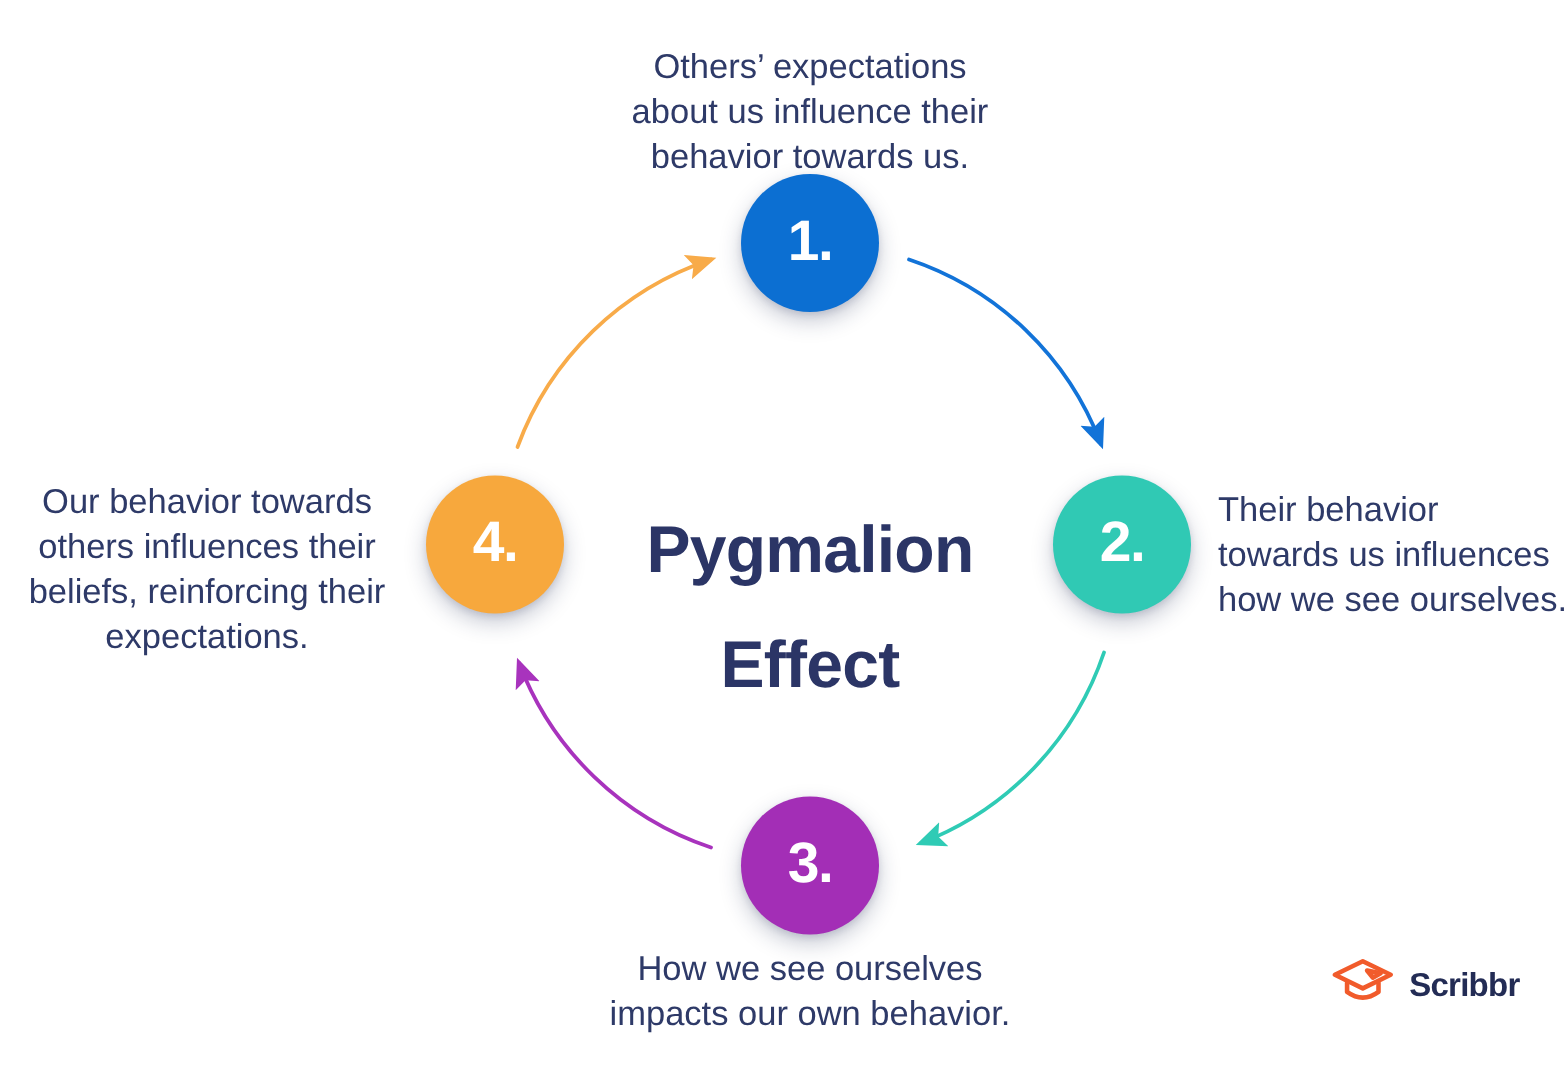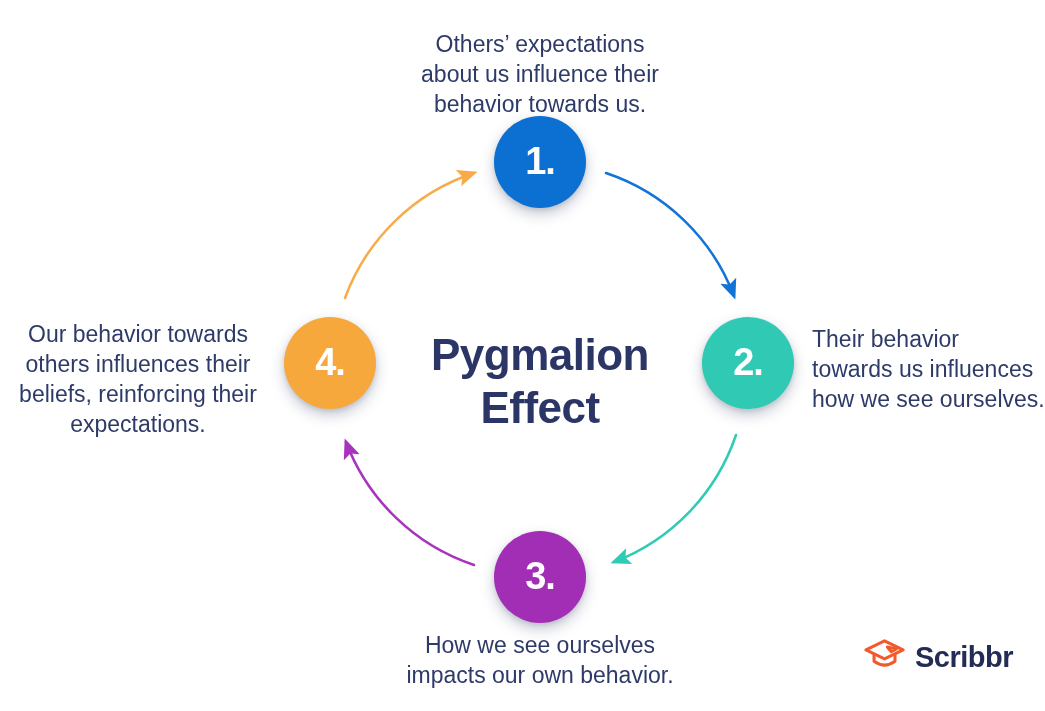--- a/index.html
+++ b/index.html
@@ -58,36 +58,36 @@
   .text-4 { left: 18px;  top: 319px; width: 240px; text-align: center; }
 
   .diagram-title {
     position: absolute;
     left: 370px;
     top: 328px;
     width: 340px;
     text-align: center;
     color: #2b3566;
     font-size: 44px;
-    line-height: 53px;
+    line-height: 77px;
     font-weight: 700;
     white-space: pre-line;
     letter-spacing: -0.5px;
   }
   .brand-logo {
     position: absolute;
     right: 32px;
     bottom: 22px;
     display: flex;
     align-items: center;
     gap: 9px;
   }
   .brand-text {
     color: #232c55;
-    font-size: 29px;
+    font-size: 22px;
     font-weight: 700;
     letter-spacing: -0.5px;
   }
 </style>
 </head>
 <body>
 
 <div class="canvas">
 
   <svg class="arrows-svg" viewBox="0 0 1045 711" fill="none" xmlns="http://www.w3.org/2000/svg">

